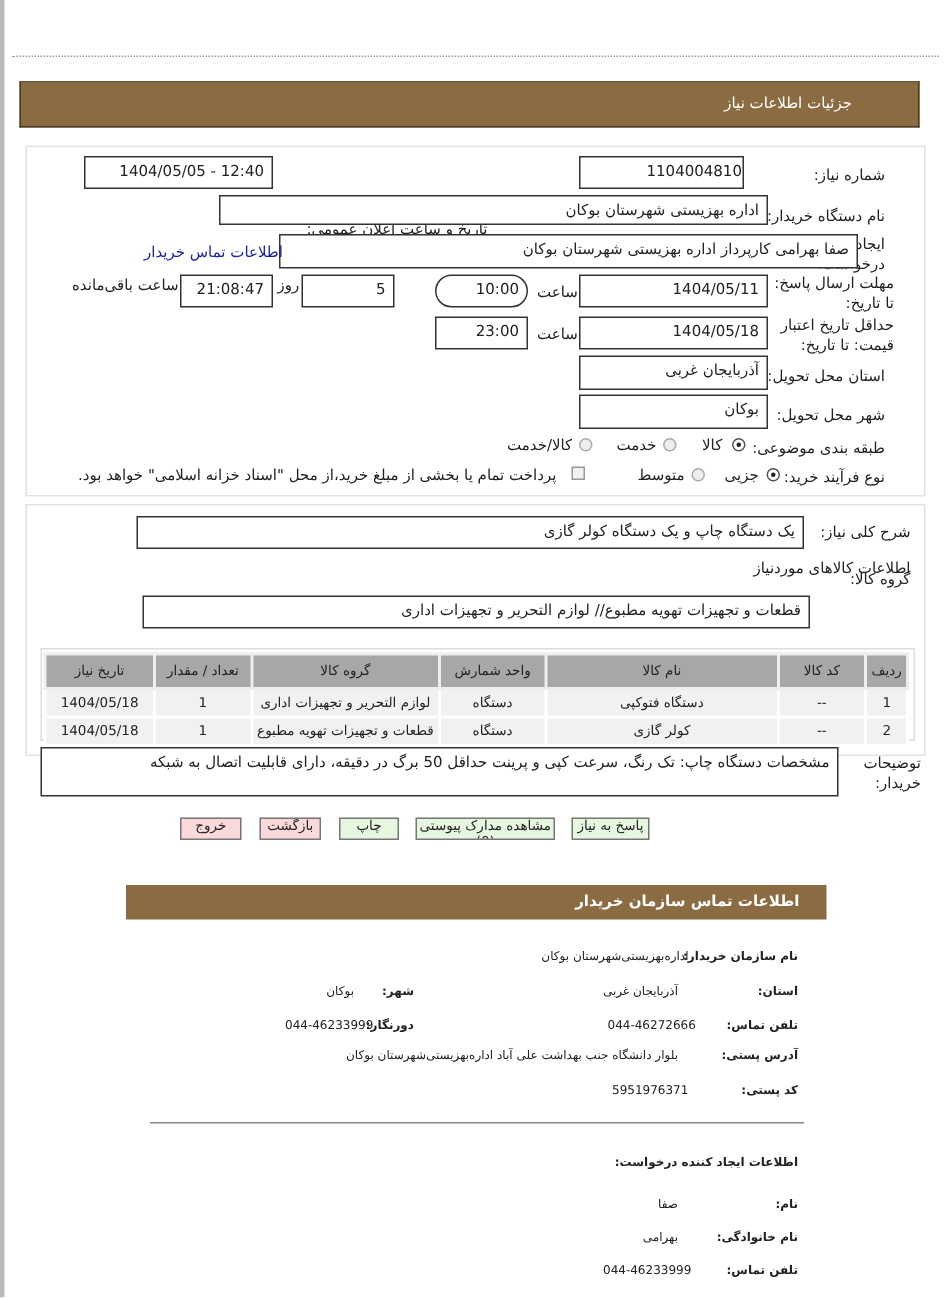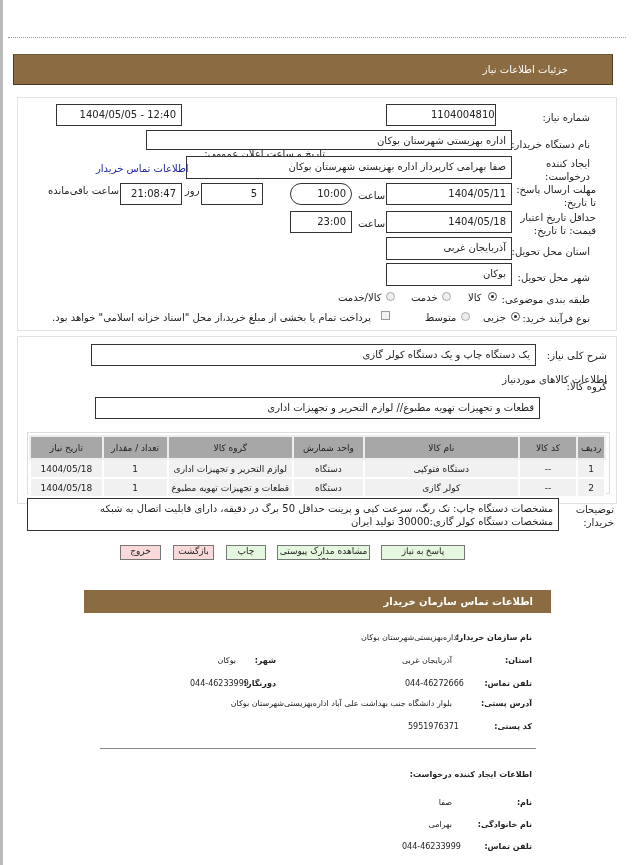--- a/index.html
+++ b/index.html
@@ -46,21 +46,21 @@
 <div class="lbl" style="right:44px;top:111px;margin-left:12px;">شماره نیاز:</div>
 <div class="box ltr" style="left:386px;top:104px;width:110px;height:22px;padding-left:44px;">1104004810000001</div>
 
 <div class="lbl" style="right:309px;top:111px;margin-top:36px;">تاریخ و ساعت اعلان عمومی:</div>
 <div class="box ltr" style="left:56px;top:104px;width:126px;height:22px;">1404/05/05 - 12:40</div>
 
 <div class="lbl" style="right:44px;top:138px;padding-left:36px;">نام دستگاه خریدار:</div>
 <div class="box" style="left:146px;top:130px;width:366px;height:20px;">اداره بهزیستی شهرستان بوکان</div>
 
 <div class="lbl" style="right:44px;top:157px;width:70px;">ایجاد کننده درخواست:</div>
-<div class="box" style="left:186px;top:156px;width:326px;height:23px;">صفا بهرامی کارپرداز اداره بهزیستی شهرستان بوکان</div>
+<div class="box" style="left:186px;top:156px;width:386px;height:23px;">صفا بهرامی کارپرداز اداره بهزیستی شهرستان بوکان</div>
 <div class="link" style="left:96px;top:163px;">اطلاعات تماس خریدار</div>
 
 <div class="lbl" style="right:38px;top:183px;width:82px;">مهلت ارسال پاسخ: تا تاریخ:</div>
 <div class="box ltr" style="left:386px;top:183px;width:126px;height:22px;">1404/05/11</div>
 <div class="lbl" style="left:358px;top:189px;">ساعت</div>
 <div class="box ltr" style="left:290px;top:183px;width:62px;height:22px;border-radius:11px;">10:00</div>
 <div class="box ltr" style="left:201px;top:183px;width:62px;height:22px;">5</div>
 <div class="lbl" style="left:185px;top:184px;">روز</div>
 <div class="box ltr" style="left:120px;top:183px;width:62px;height:22px;">21:08:47</div>
 <div class="lbl" style="left:48px;top:184px;">ساعت باقی‌مانده</div>
@@ -130,24 +130,23 @@
       <td>قطعات و تجهیزات تهویه مطبوع</td>
       <td>1</td>
       <td>1404/05/18</td>
     </tr>
   </tbody>
 </table>
 
 <div class="lbl bold" style="right:20px;top:503px;width:42px;">توضیحات خریدار:</div>
 <div class="box" style="left:27px;top:498px;width:532px;height:33px;line-height:13px;padding-top:3px;white-space:normal;">
   <div style="white-space:nowrap;">مشخصات دستگاه چاپ: تک رنگ، سرعت کپی و پرینت حداقل 50 برگ در دقیقه، دارای قابلیت اتصال به شبکه</div>
-  <div style="white-space:nowrap;">مشخصات دستگاه کولر گازی:30000 تولید ایران</div>
 </div>
 
-<div class="btn green" style="left:381px;top:545px;width:84px;font-family:Liberation Serif, serif;">پاسخ به نیاز</div>
+<div class="btn green" style="left:381px;top:545px;width:52px;">پاسخ به نیاز</div>
 <div class="btn green" style="left:277px;top:545px;width:93px;">مشاهده مدارک پیوستی (0)</div>
 <div class="btn green" style="left:226px;top:545px;width:40px;">چاپ</div>
 <div class="btn red" style="left:173px;top:545px;width:41px;">بازگشت</div>
 <div class="btn red" style="left:120px;top:545px;width:41px;">خروج</div>
 
 <div class="header2">
   <span>اطلاعات تماس سازمان خریدار</span>
 </div>
 
 <div class="s b" style="right:102px;top:633px;">نام سازمان خریدار:</div>

